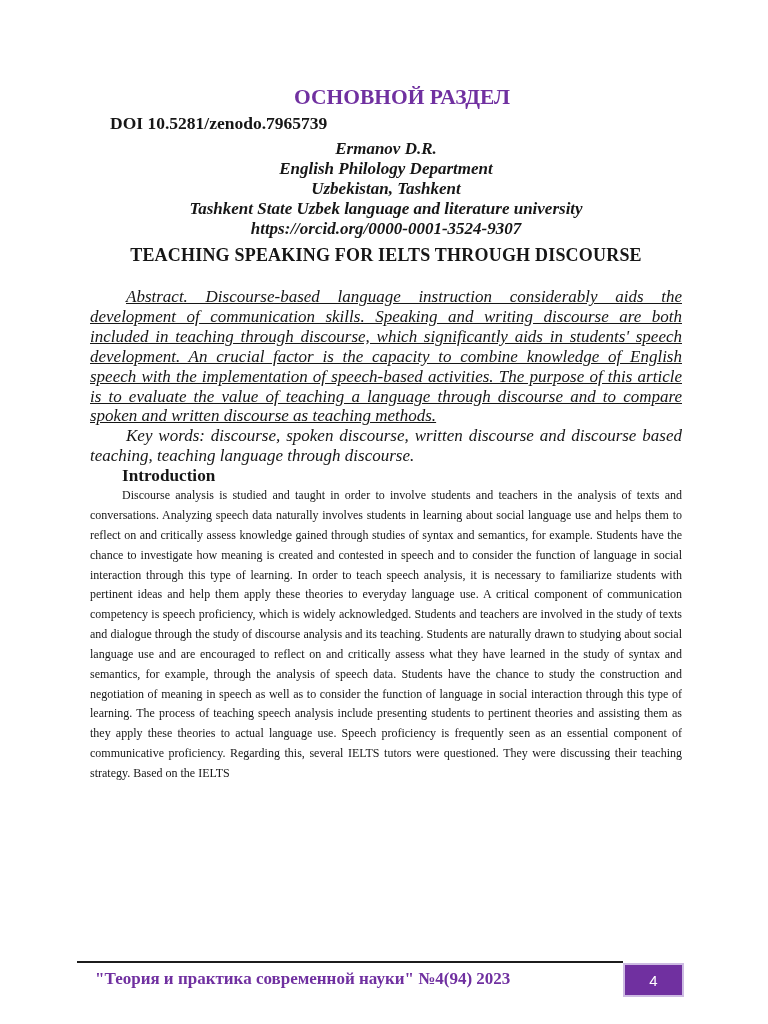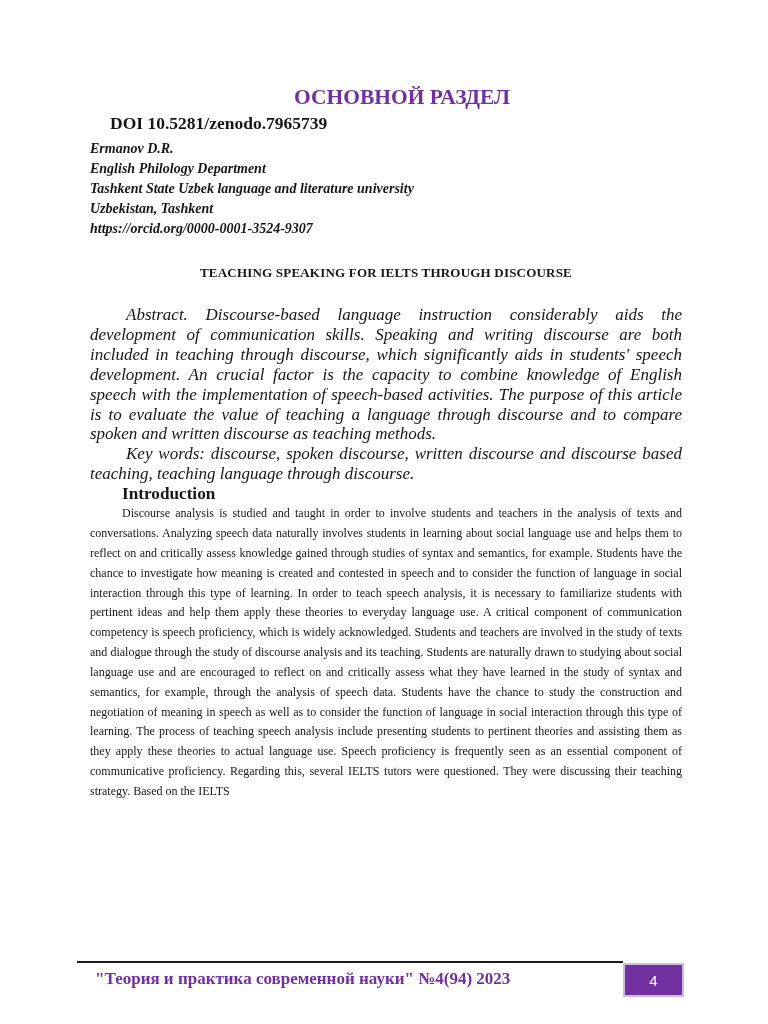--- a/index.html
+++ b/index.html
@@ -33,42 +33,42 @@
   }
   .doi {
     margin-top: 3px;
     font-size: 17.5px;
     line-height: 21px;
     font-weight: bold;
     margin-left: 20px;
   }
   .authors {
     margin-top: 5px;
-    text-align: left;
-    font-size: 14px;
+    text-align: center;
+    font-size: 17px;
     line-height: 20px;
     font-weight: bold;
     font-style: italic;
   }
   .article-title {
-    margin-top: 23px;
+    margin-top: 5px;
     text-align: center;
-    font-size: 13px;
+    font-size: 18px;
     line-height: 22px;
     font-weight: bold;
     letter-spacing: 0.2px;
   }
   .abstract, .keywords {
     font-style: italic;
     text-align: justify;
     font-size: 17px;
     line-height: 19.9px;
     text-indent: 36px;
   }
-  .abstract { margin-top: 21px; }
+  .abstract { margin-top: 21px; text-decoration: underline; }
   .keywords { margin-top: 0; }
   .intro-heading {
     font-size: 17.2px;
     line-height: 20px;
     font-weight: bold;
     text-indent: 32px;
   }
   .body-text {
     text-align: justify;
     font-size: 12px;
@@ -115,22 +115,22 @@
 
   <div class="content">
 
     <h1 class="section-title">ОСНОВНОЙ РАЗДЕЛ</h1>
 
     <div class="doi">DOI 10.5281/zenodo.7965739</div>
 
     <div class="authors">
       <div>Ermanov D.R.</div>
       <div>English Philology Department</div>
+      <div>Uzbekistan, Tashkent</div>
       <div>Tashkent State Uzbek language and literature university</div>
-      <div>Uzbekistan, Tashkent</div>
       <div>https://orcid.org/0000-0001-3524-9307</div>
     </div>
 
     <h2 class="article-title">TEACHING SPEAKING FOR IELTS THROUGH DISCOURSE</h2>
 
     <p class="abstract">Abstract. Discourse-based language instruction considerably aids the development of communication skills. Speaking and writing discourse are both included in teaching through discourse, which significantly aids in students' speech development. An crucial factor is the capacity to combine knowledge of English speech with the implementation of speech-based activities. The purpose of this article is to evaluate the value of teaching a language through discourse and to compare spoken and written discourse as teaching methods.</p>
 
     <p class="keywords">Key words: discourse, spoken discourse, written discourse and discourse based teaching, teaching language through discourse.</p>
 
     <h3 class="intro-heading">Introduction</h3>

